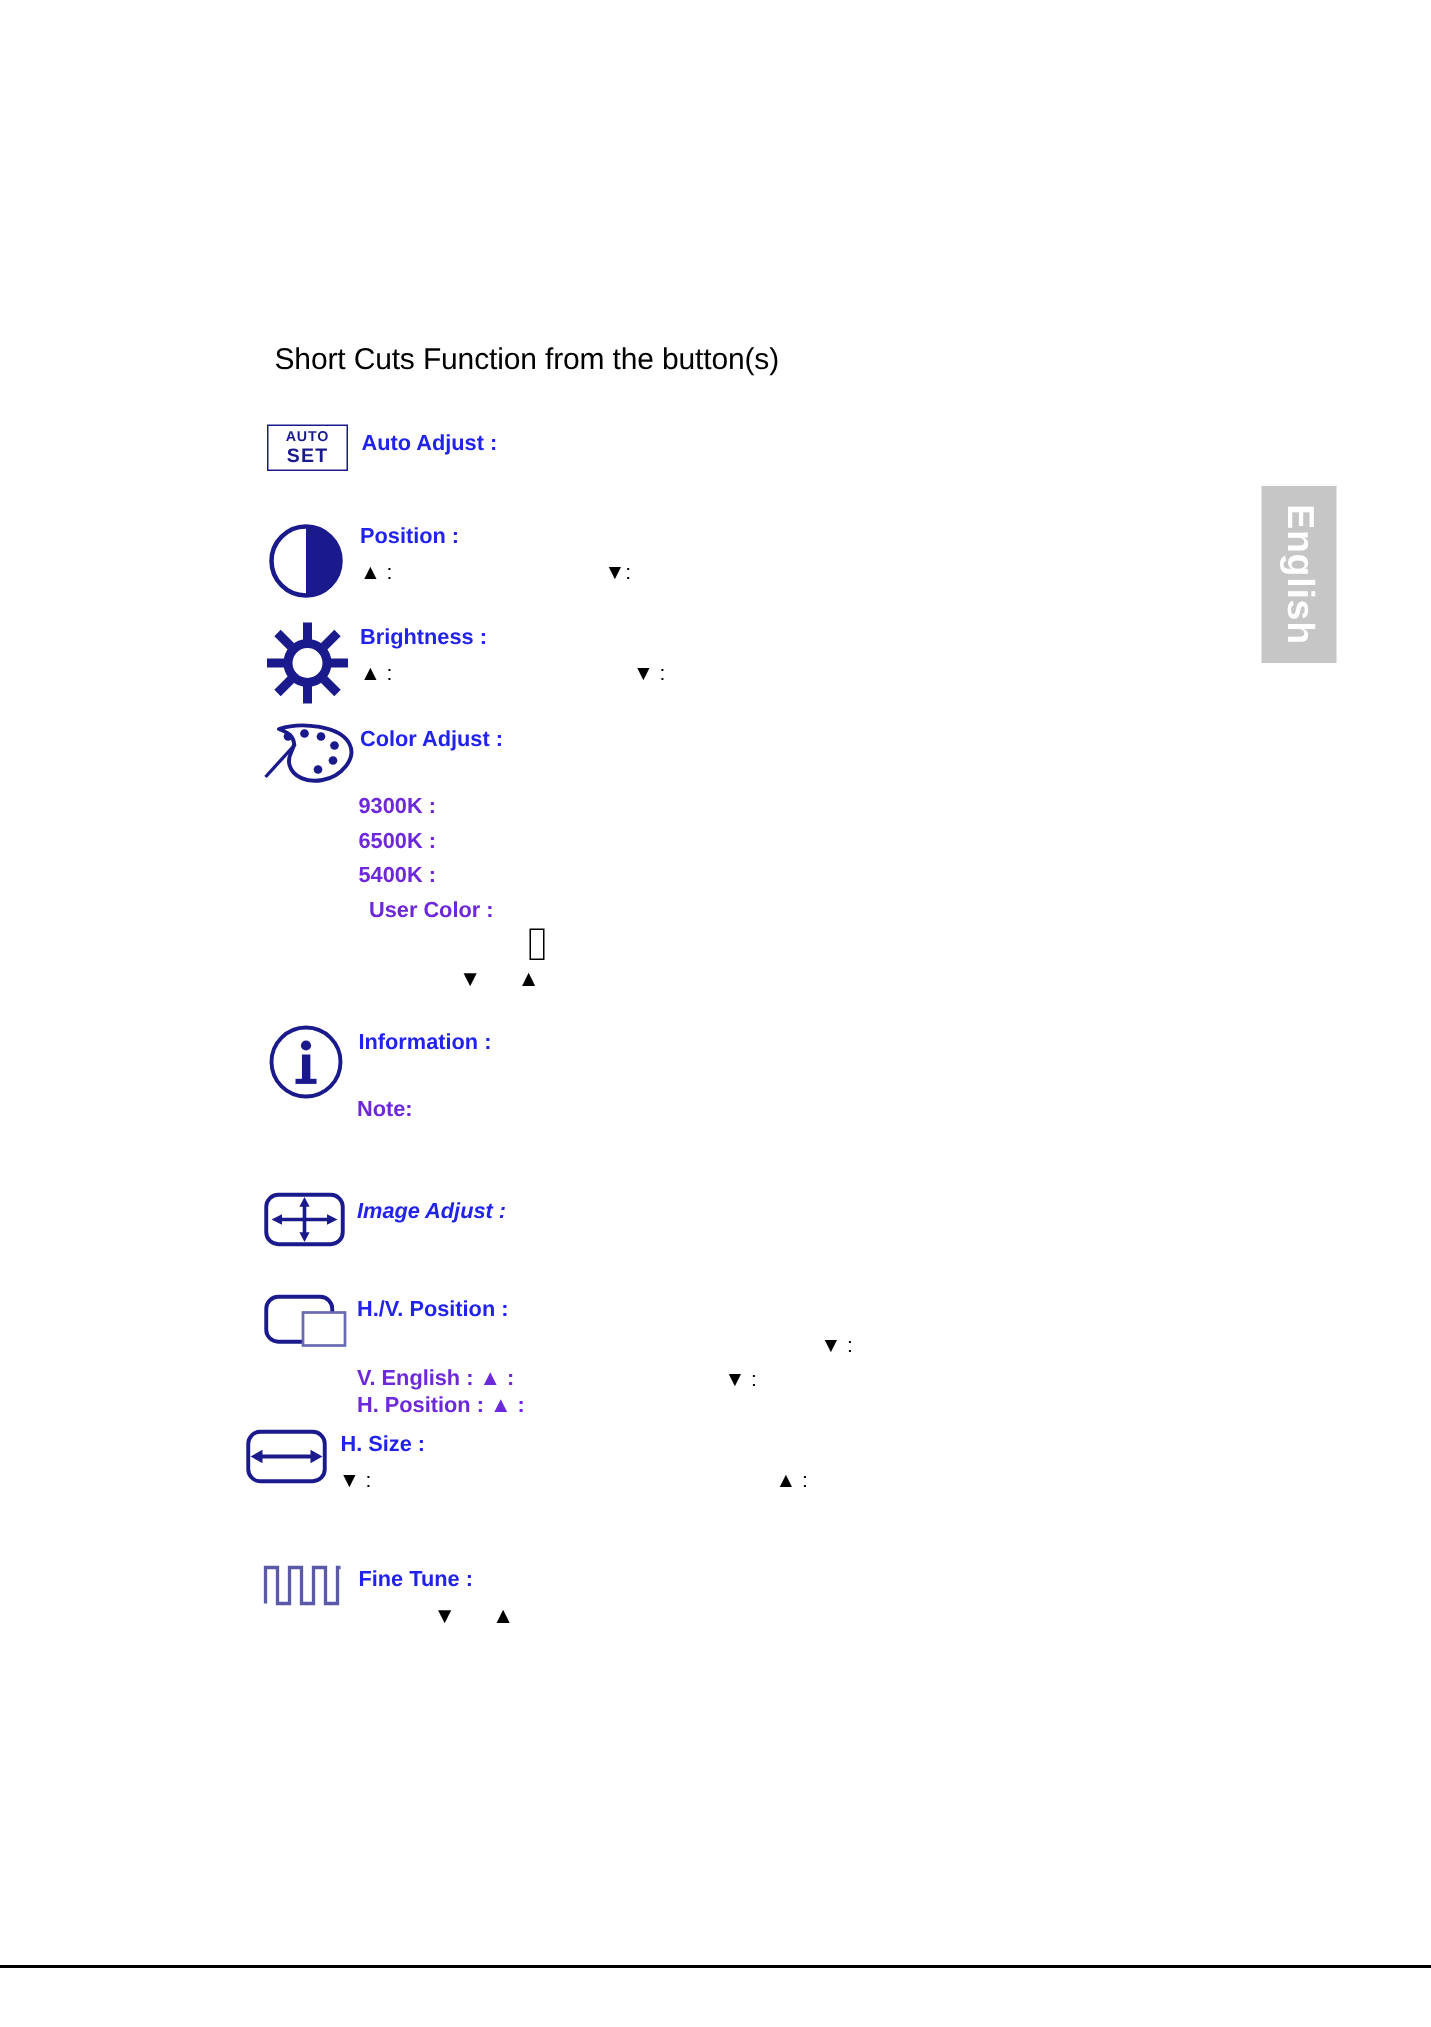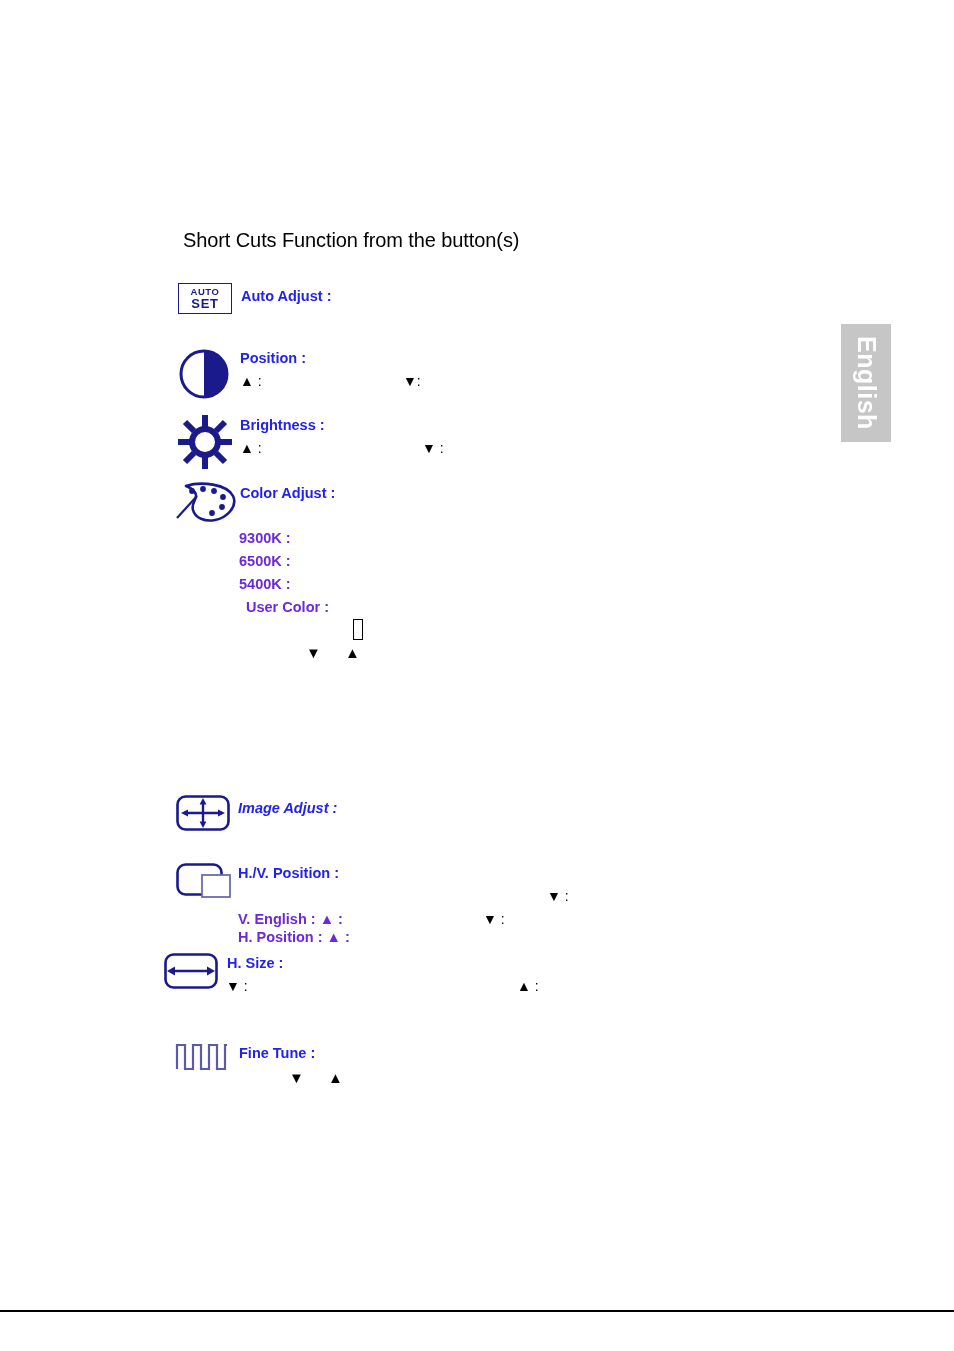--- a/index.html
+++ b/index.html
@@ -206,20 +206,32 @@
     <div class="sub-line" style="left:64px; top:48px;">9300K :</div>
     <div class="sub-line" style="left:64px; top:71px;">6500K :</div>
     <div class="sub-line" style="left:64px; top:94px;">5400K :</div>
     <div class="sub-line" style="left:59px; top:117px;margin-left:12px;">User Color :</div>
 
     <div class="tofu" style="left:178px; top:137px;"></div>
     <div class="tri" style="left:131px; top:163px; font-size:15px;">▼</div>
     <div class="tri" style="left:170px; top:163px; font-size:15px;">▲</div>
   </div>
 
+  <div class="item" style="left:178px; top:682px; width:600px; height:80px;">
+    <div class="item-icon">
+      <svg width="52" height="52" viewBox="0 0 52 52">
+        <circle cx="26" cy="26" r="23" fill="#ffffff" stroke="#1a1a8c" stroke-width="2.6"></circle>
+        <circle cx="26" cy="15" r="3.4" fill="#1a1a8c"></circle>
+        <rect x="23.3" y="21" width="5.6" height="18" fill="#1a1a8c"></rect>
+        <rect x="19" y="37.2" width="14" height="3.4" fill="#1a1a8c"></rect>
+      </svg>
+    </div>
+    <div class="item-label" style="left:61px; top:5px;">Information :</div>
+    <div class="sub-line" style="left:60px; top:50px;">Note:</div>
+  </div>
 
   <div class="item" style="left:176px; top:795px; width:600px; height:44px;font-style:italic;">
     <div class="item-icon">
       <svg width="54" height="36" viewBox="0 0 54 36">
         <rect x="1.5" y="1.5" width="51" height="33" rx="8" ry="8" fill="#ffffff" stroke="#1a1a8c" stroke-width="2.6"></rect>
         <line x1="8" y1="18" x2="46" y2="18" stroke="#1a1a8c" stroke-width="2.4"></line>
         <line x1="27" y1="6" x2="27" y2="30" stroke="#1a1a8c" stroke-width="2.4"></line>
         <polygon points="5,18 12,14.5 12,21.5" fill="#1a1a8c"></polygon>
         <polygon points="49,18 42,14.5 42,21.5" fill="#1a1a8c"></polygon>
         <polygon points="27,3 23.6,9.5 30.4,9.5" fill="#1a1a8c"></polygon>

